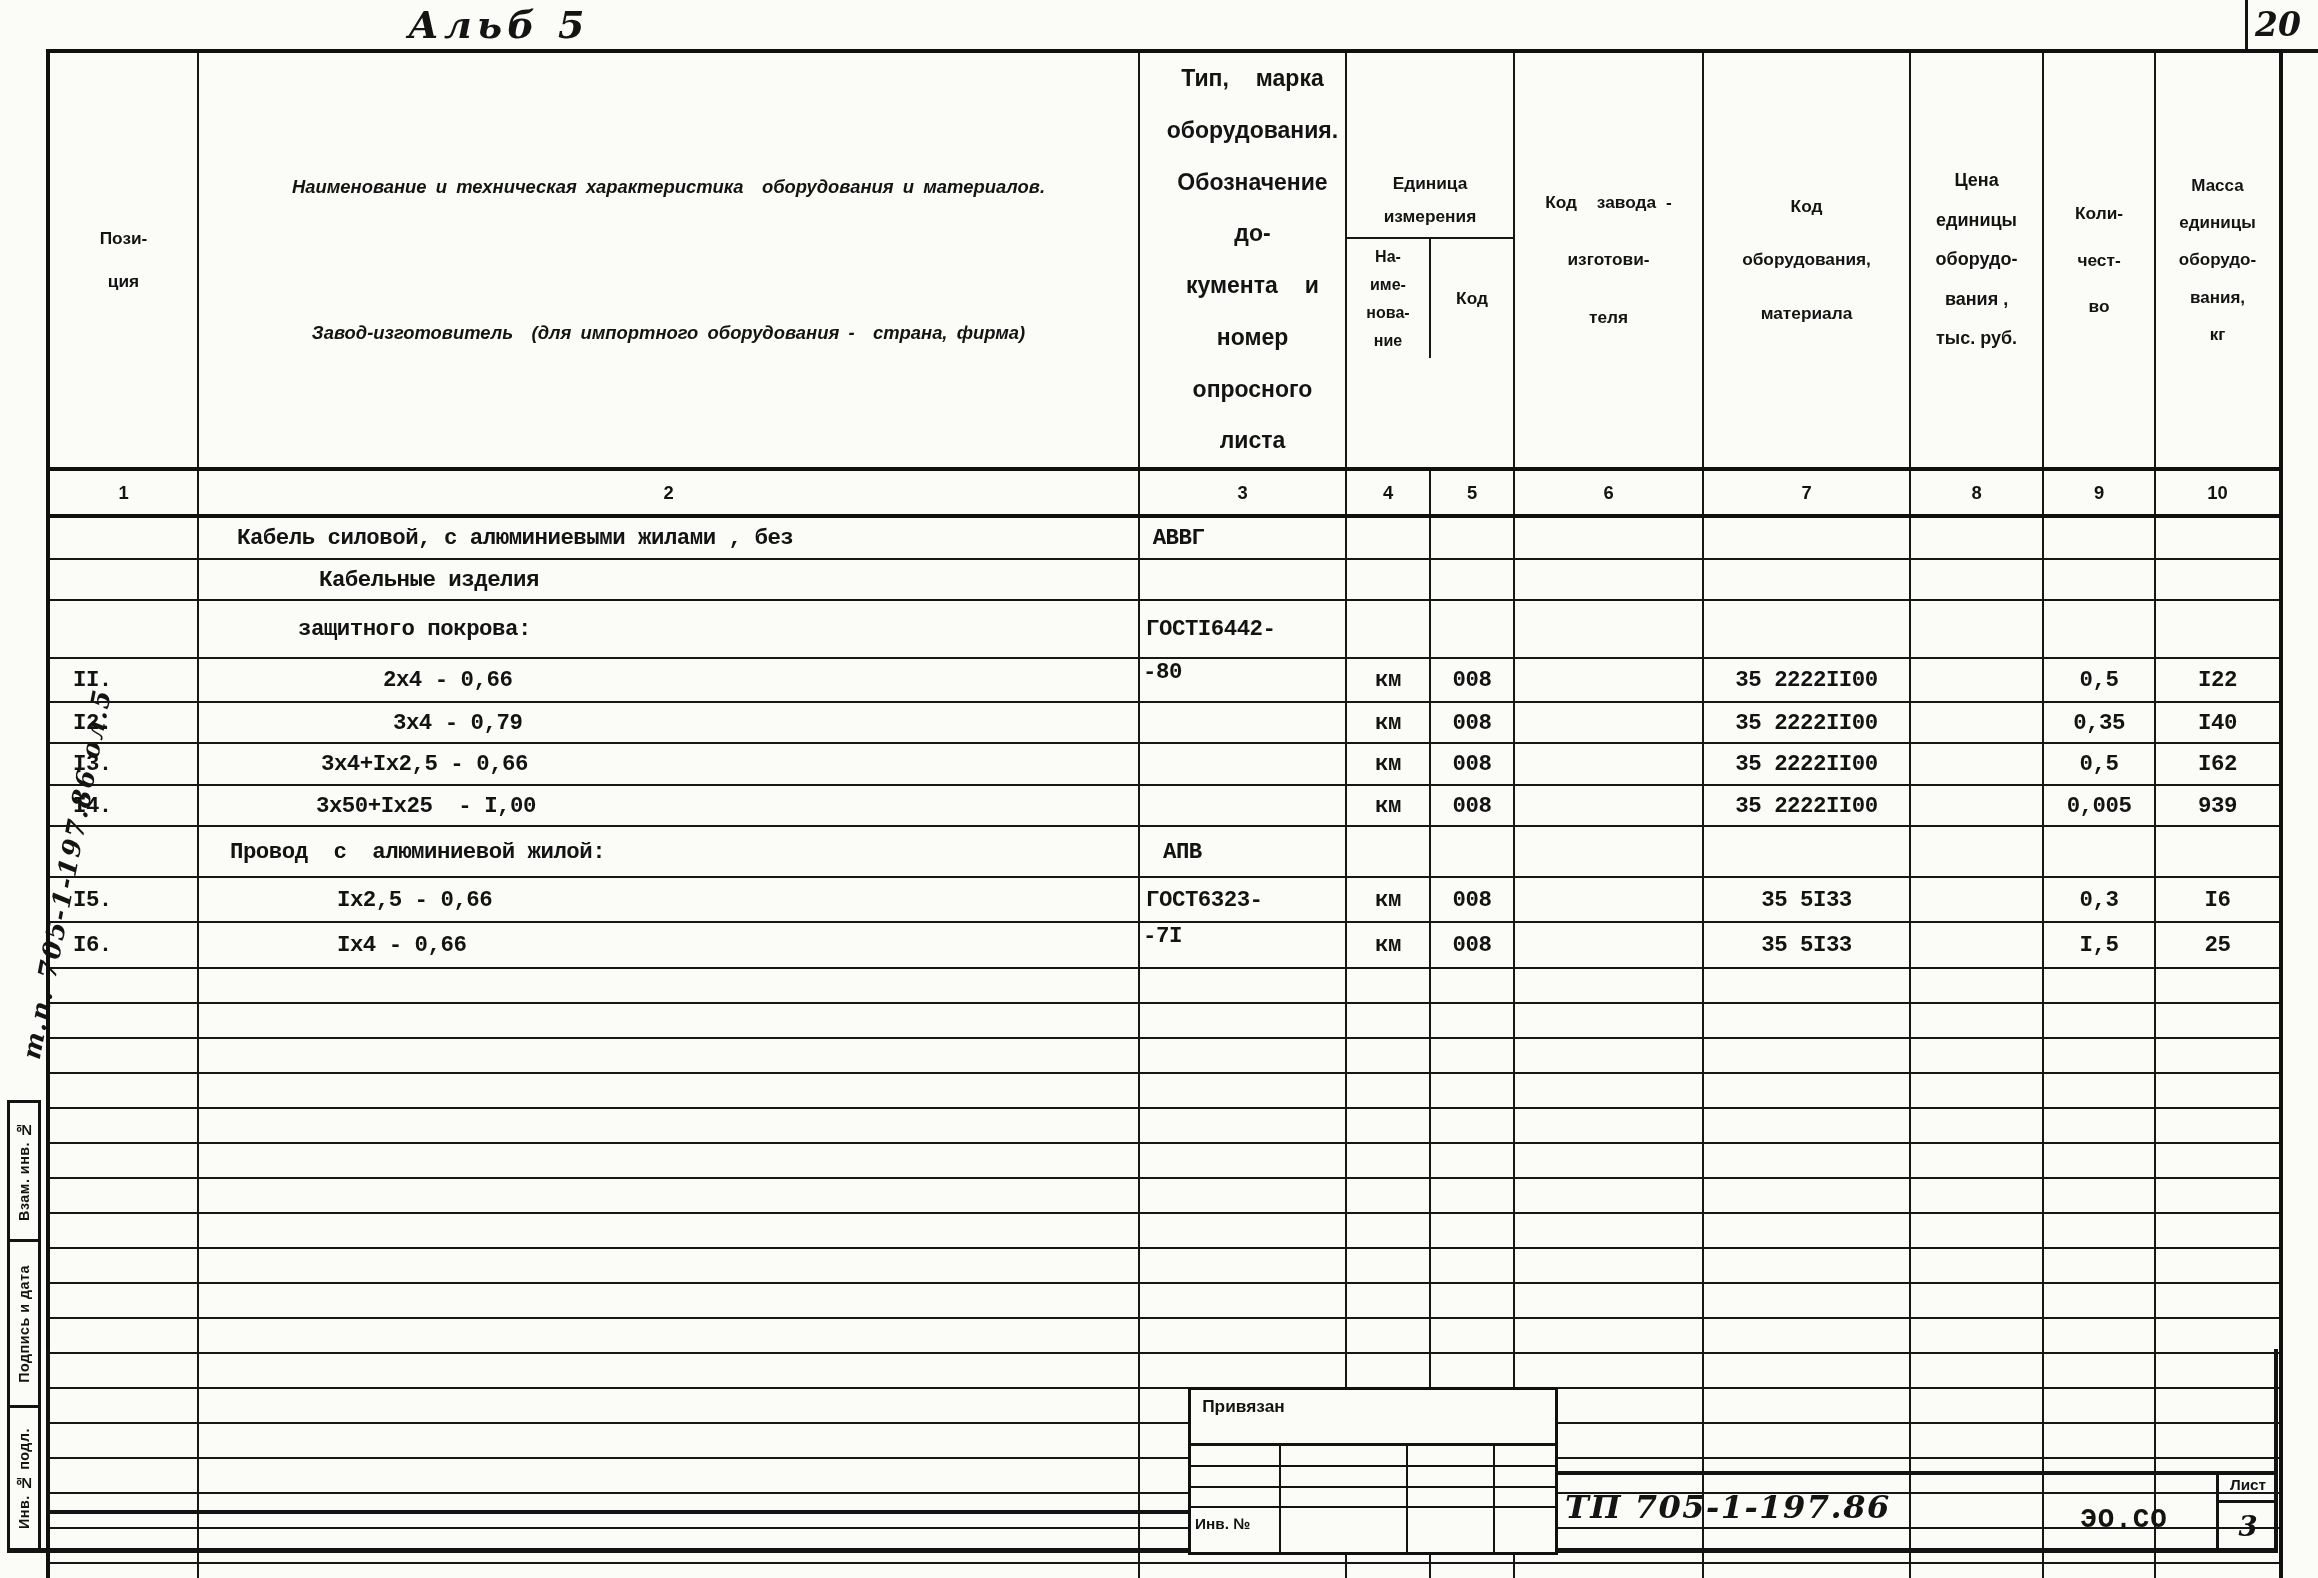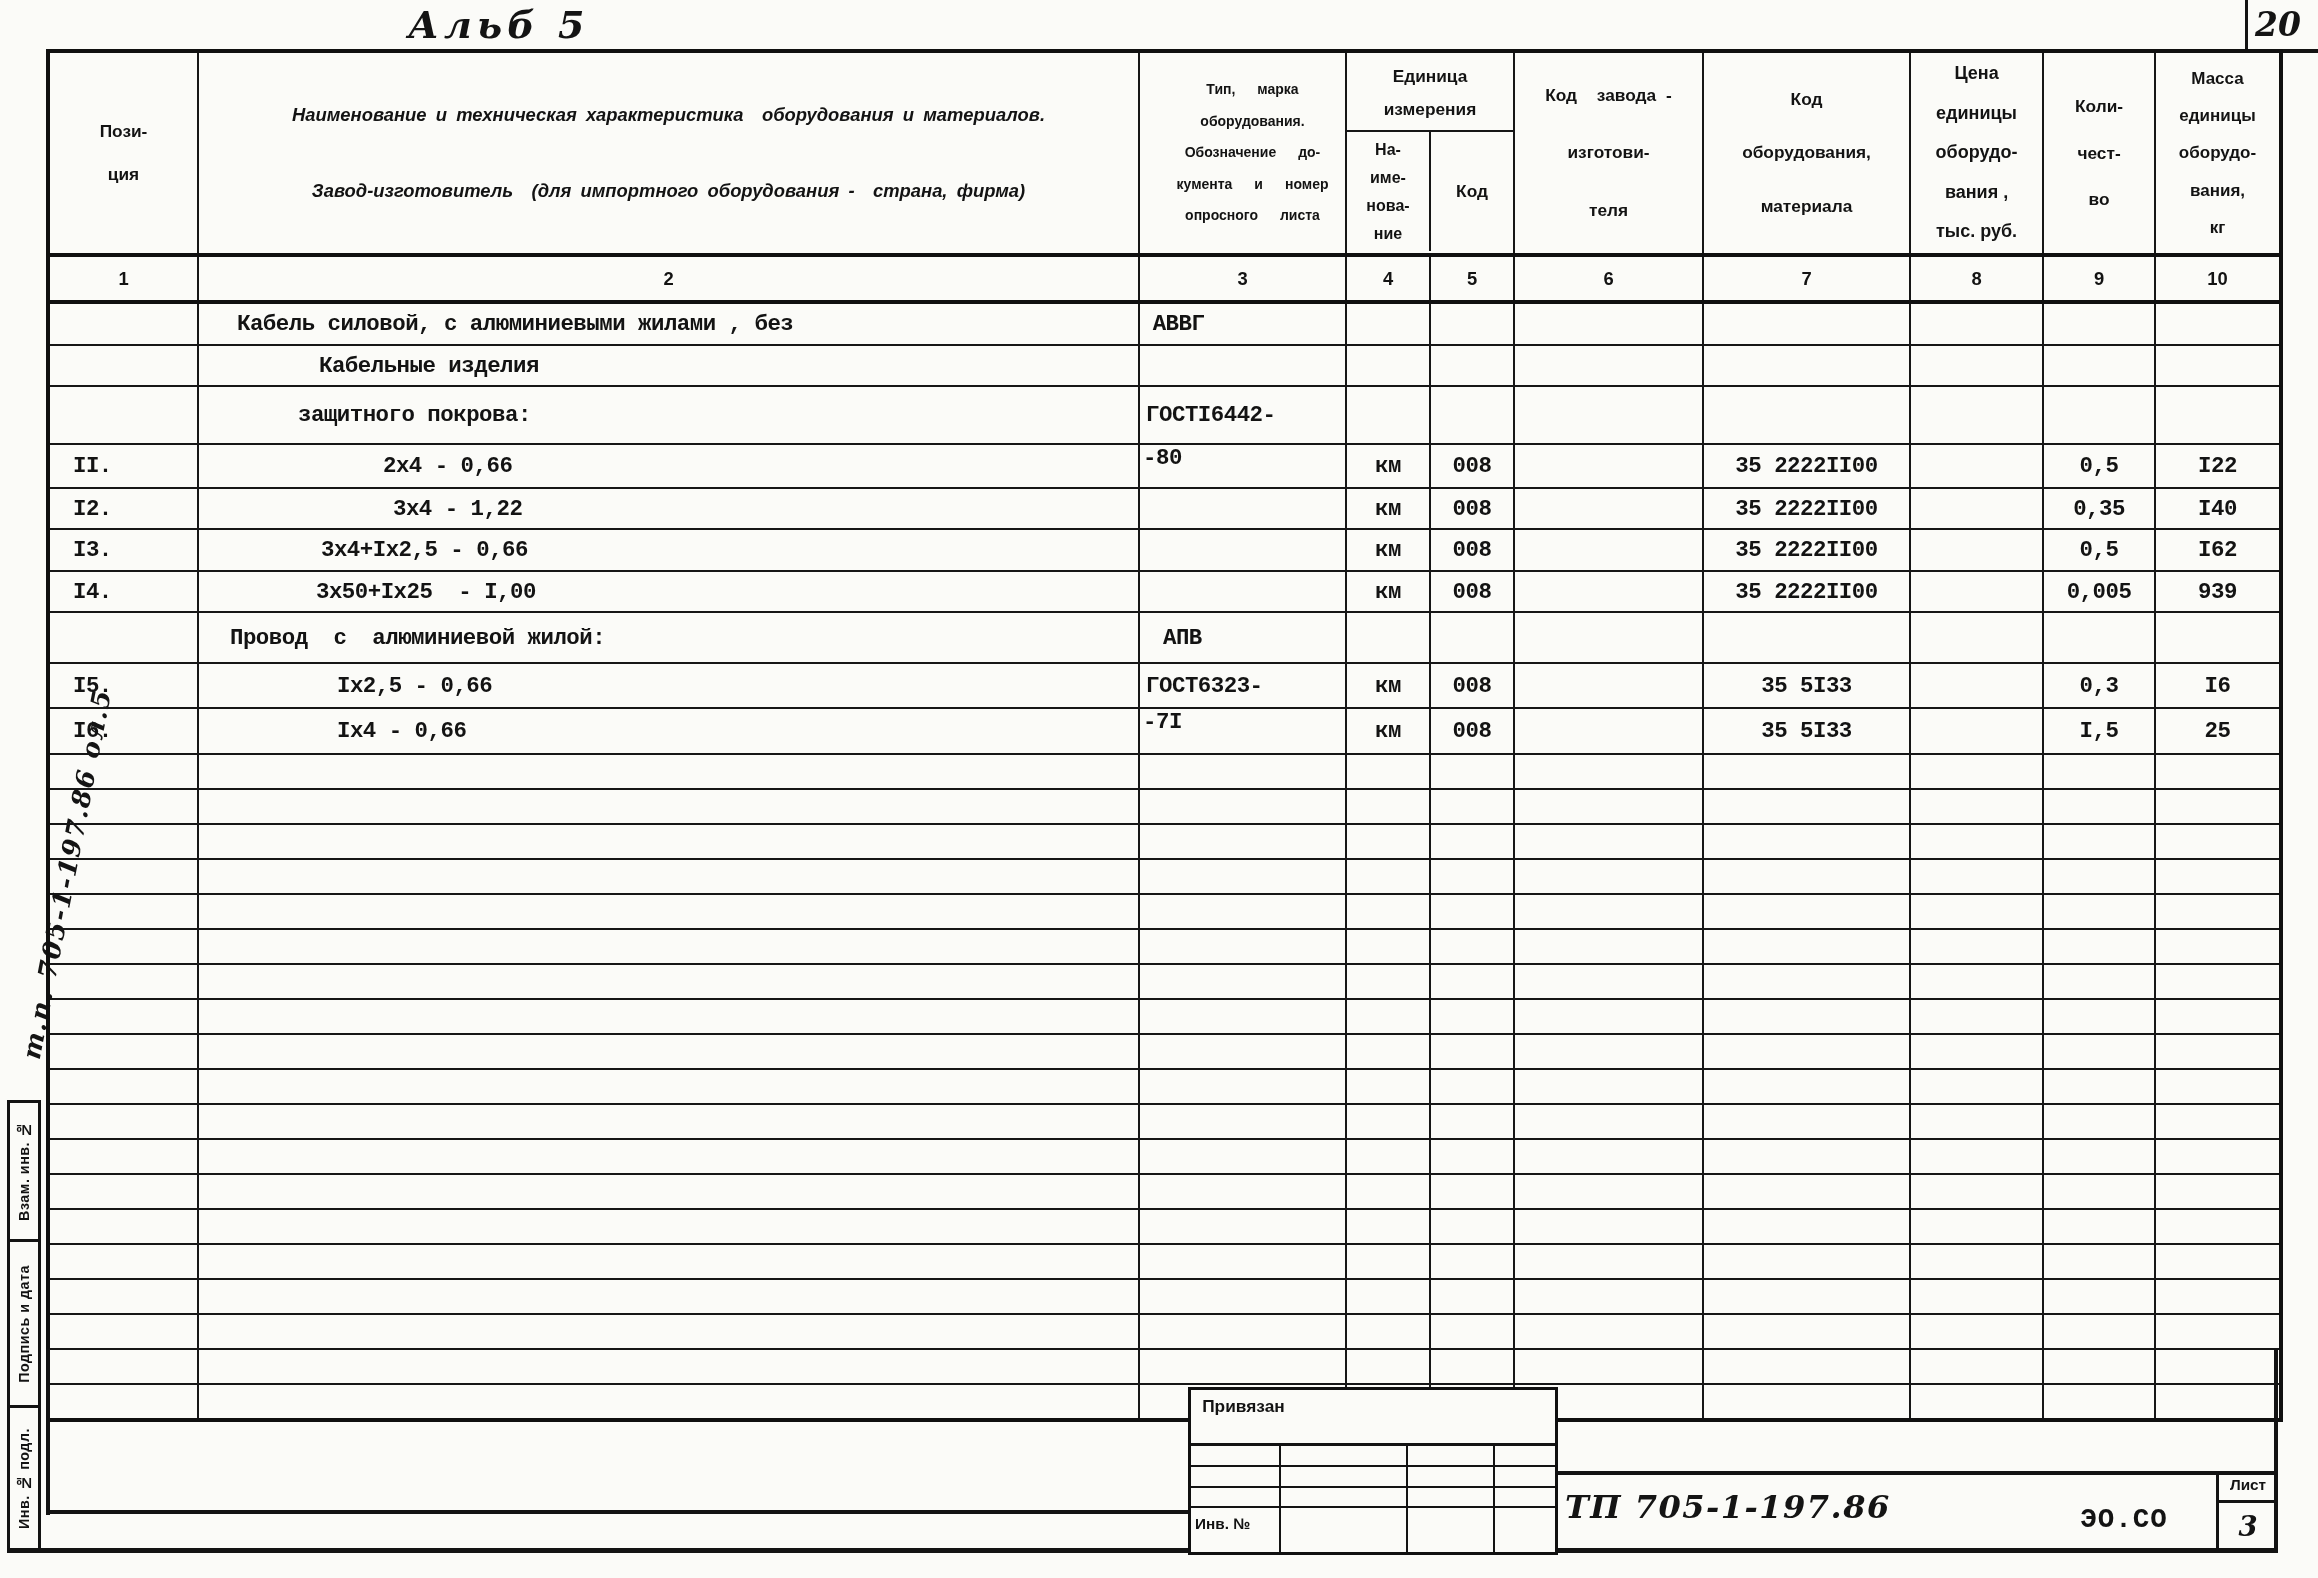--- a/index.html
+++ b/index.html
@@ -17,21 +17,21 @@
   table.spec{position:absolute;left:46px;top:49px;border-collapse:collapse;table-layout:fixed;
              width:2232px;border:4.6px solid #101010;}
   .spec th,.spec td{border:2.5px solid #161616;padding:0;}
   .spec thead tr.hdr th{border-bottom:4.1px solid #101010;height:200px;vertical-align:middle;}
   .spec thead tr.nums td{border-bottom:4.1px solid #101010;height:43px;text-align:center;
         font:700 18.4px "Liberation Sans",sans-serif;}
   .hc{height:100%;display:flex;flex-direction:column;justify-content:center;align-items:center;
       white-space:pre-wrap;text-align:center;font-family:"Liberation Sans",sans-serif;font-weight:700;}
   .h1{font-size:17.3px;line-height:2.5;}
   .h2{justify-content:space-evenly;font-size:18.4px;line-height:1.4;word-spacing:4.1px;padding:15.3px 20.4px;font-style:italic;}
-  .h3{font-size:14px;line-height:2.25;word-spacing:7.1px;margin-left:20px;}
+  .h3{font-size:23px;line-height:2.25;word-spacing:7.1px;margin-left:20px;}
   .h6{font-size:17.3px;line-height:3.3;word-spacing:5.1px;}
   .h7{font-size:17.3px;line-height:3.1;}
   .h8{font-size:18px;line-height:2.2;}
   .h9{font-size:17.3px;line-height:2.7;}
   .h10{font-size:17px;line-height:2.2;}
   .unitcell{padding:0;}
   .unit-top{height:75px;border-bottom:2.5px solid #161616;display:flex;align-items:center;justify-content:center;
             white-space:pre-wrap;text-align:center;font:700 17.3px "Liberation Sans",sans-serif;line-height:1.9;}
   .unit-bottom{display:flex;height:119px;}
   .unit-name{width:82px;border-right:2.5px solid #161616;display:flex;align-items:center;justify-content:center;
@@ -227,21 +227,21 @@
         <td class="ct">км</td>
         <td class="ct">008</td>
         <td class="ct"></td>
         <td class="ct">35 2222II00</td>
         <td class="ct"></td>
         <td class="ct">0,5</td>
         <td class="ct">I22</td>
       </tr>
       <tr style="height:41px">
         <td class="ps">I2.</td>
-        <td class="nm" style="padding-left:194px">3x4 - 1,22</td>
+        <td class="nm" style="padding-left:194px">3x4 - 0,79</td>
         <td class="tp"></td>
         <td class="ct">км</td>
         <td class="ct">008</td>
         <td class="ct"></td>
         <td class="ct">35 2222II00</td>
         <td class="ct"></td>
         <td class="ct">0,35</td>
         <td class="ct">I40</td>
       </tr>
       <tr style="height:42px">

